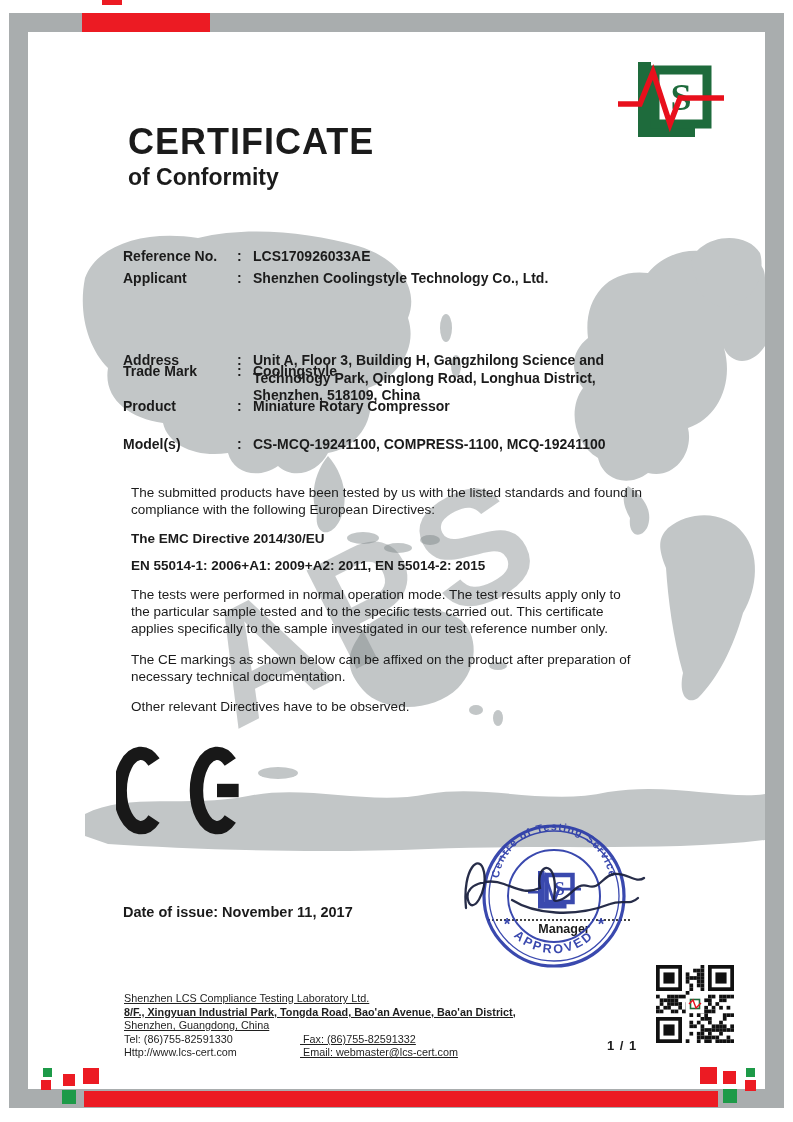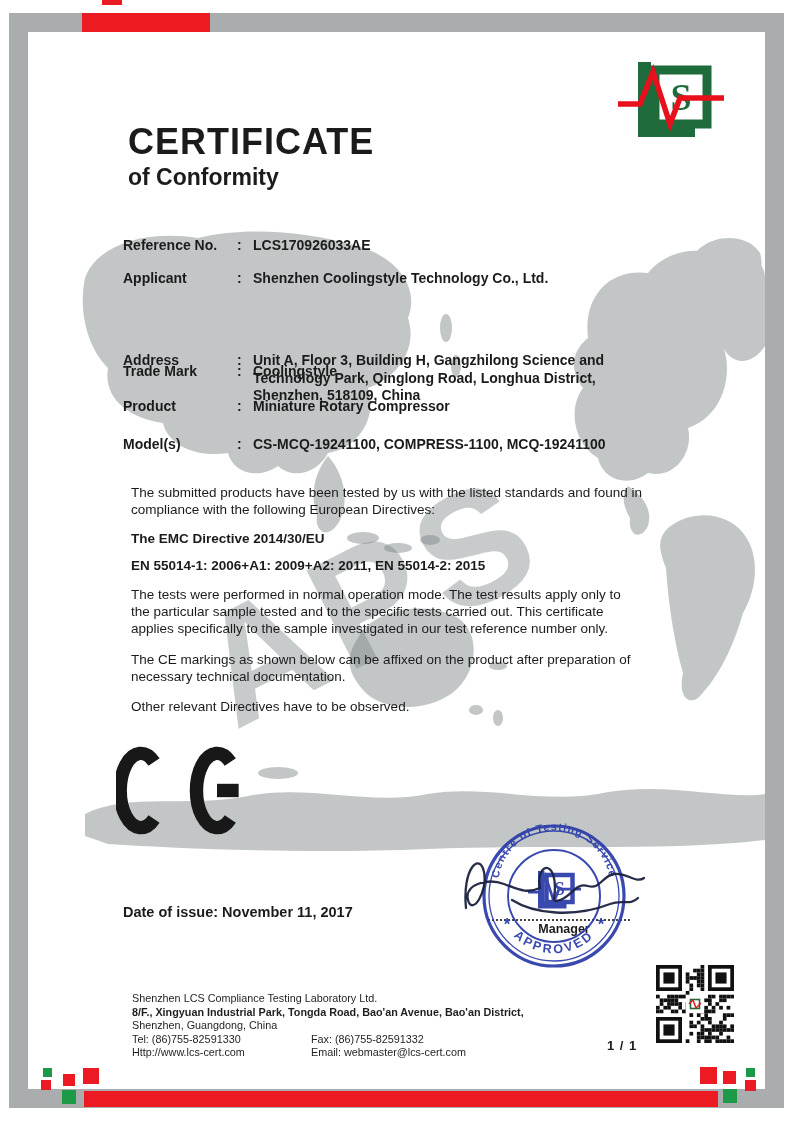--- a/index.html
+++ b/index.html
@@ -24,43 +24,43 @@
   .lcs-logo{position:absolute;left:618px;top:58px;width:106px;height:94px;z-index:3;}
   .title-block{position:absolute;left:128px;top:122px;z-index:3;}
   .title-main{font-size:36px;font-weight:bold;letter-spacing:1px;line-height:40px;}
   .title-sub{font-size:23px;font-weight:bold;margin-top:2px;}
   
   .fields{position:absolute;left:123px;top:233px;width:527px;z-index:3;font-size:14px;font-weight:bold;line-height:17.5px;}
   .frow{position:absolute;left:0;display:flex;width:100%;}
   .frow .flabel{width:114px;flex:none;}
   .frow .fcolon{width:16px;flex:none;}
   .frow .fvalue{width:397px;}
-  .frow.r0{top:4px;} .frow.r1{top:37px;align-items:center;} .frow.r2{top:75px;margin-top:44px;}
+  .frow.r0{top:15px;} .frow.r1{top:37px;align-items:center;} .frow.r2{top:75px;margin-top:44px;}
   .frow.r3{top:130px;} .frow.r4{top:165px;} .frow.r5{top:203px;}
   
   .bodytext{position:absolute;left:123px;top:476px;width:528px;z-index:3;font-size:13.5px;line-height:17.4px;}
   .bodytext p{margin:8px;}
   .p-intro{margin-bottom:11px !important;}
   .p-directive{font-weight:bold;margin-bottom:10px !important;}
   .p-standards{font-weight:bold;margin-bottom:11px !important;}
   .p-tests{margin-bottom:13px !important;}
   .p-ce{margin-bottom:12px !important;}
   
   .ce-mark{position:absolute;left:116px;top:744px;width:134px;height:93px;z-index:3;}
   .date-issue{position:absolute;left:123px;top:904px;font-size:14.5px;font-weight:bold;z-index:3;}
   
   .stamp{position:absolute;left:468px;top:810px;width:172px;height:172px;z-index:4;opacity:0.92;}
   .signature{position:absolute;left:452px;top:838px;width:200px;height:100px;z-index:4;}
   .dotted-line{position:absolute;left:488px;top:906px;width:142px;height:13px;
                border-bottom:2px dotted #454545;z-index:3;}
   .manager{position:absolute;left:516px;top:922px;width:96px;text-align:center;
            font-size:12.5px;font-weight:bold;color:#1c1c1c;z-index:3;}
   
-  .footer-block{position:absolute;left:132px;top:992px;width:420px;z-index:3;
-                font-size:10.8px;line-height:13.6px;color:#1f1f1f;}
+  .footer-block{position:absolute;left:124px;top:992px;width:420px;z-index:3;
+                font-size:10.8px;line-height:13.6px;color:#1f1f1f;text-decoration:underline;}
   .footer-block .bold{font-weight:bold;}
   .fcol{display:inline-block;width:176px;}
   .qr{position:absolute;left:656px;top:965px;width:78px;height:78px;z-index:3;}
   .qr-logo{position:absolute;left:686px;top:995px;width:18px;height:18px;background:#fff;z-index:3;
            display:flex;align-items:center;justify-content:center;}
   .page-number{position:absolute;left:607px;top:1038px;font-size:13px;font-weight:bold;letter-spacing:1px;z-index:3;}
 </style>
 </head>
 <body>
 

